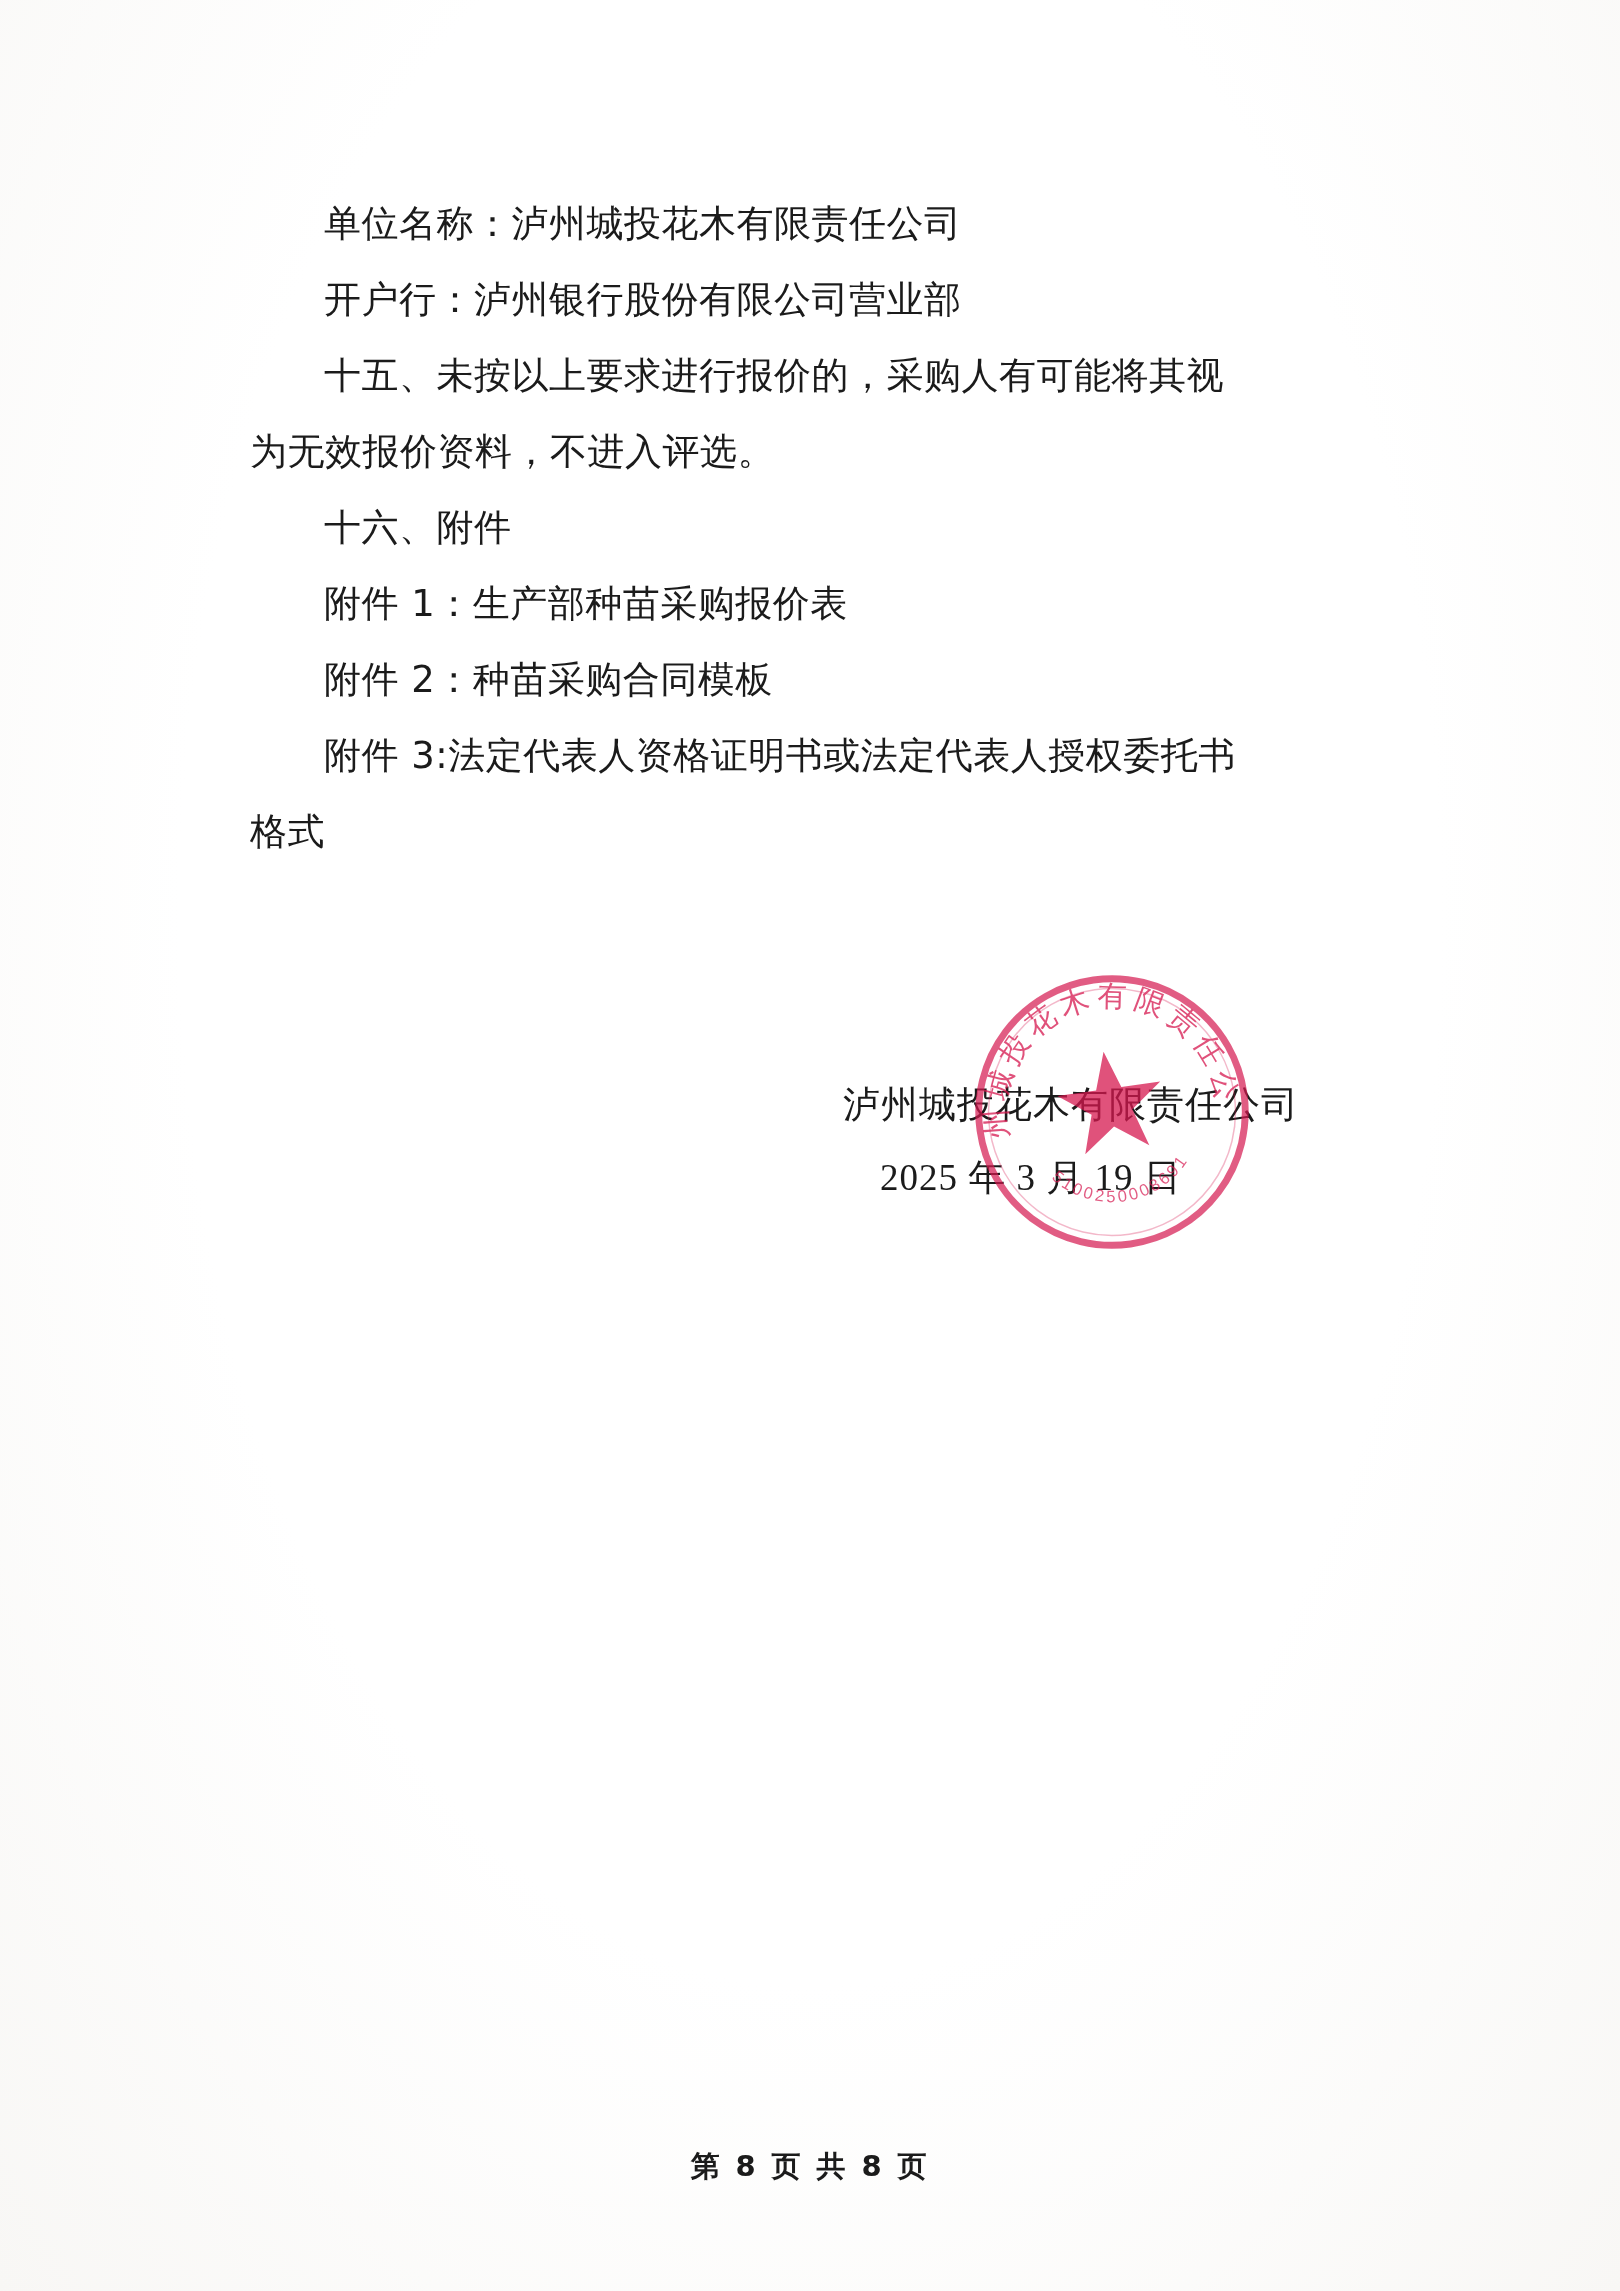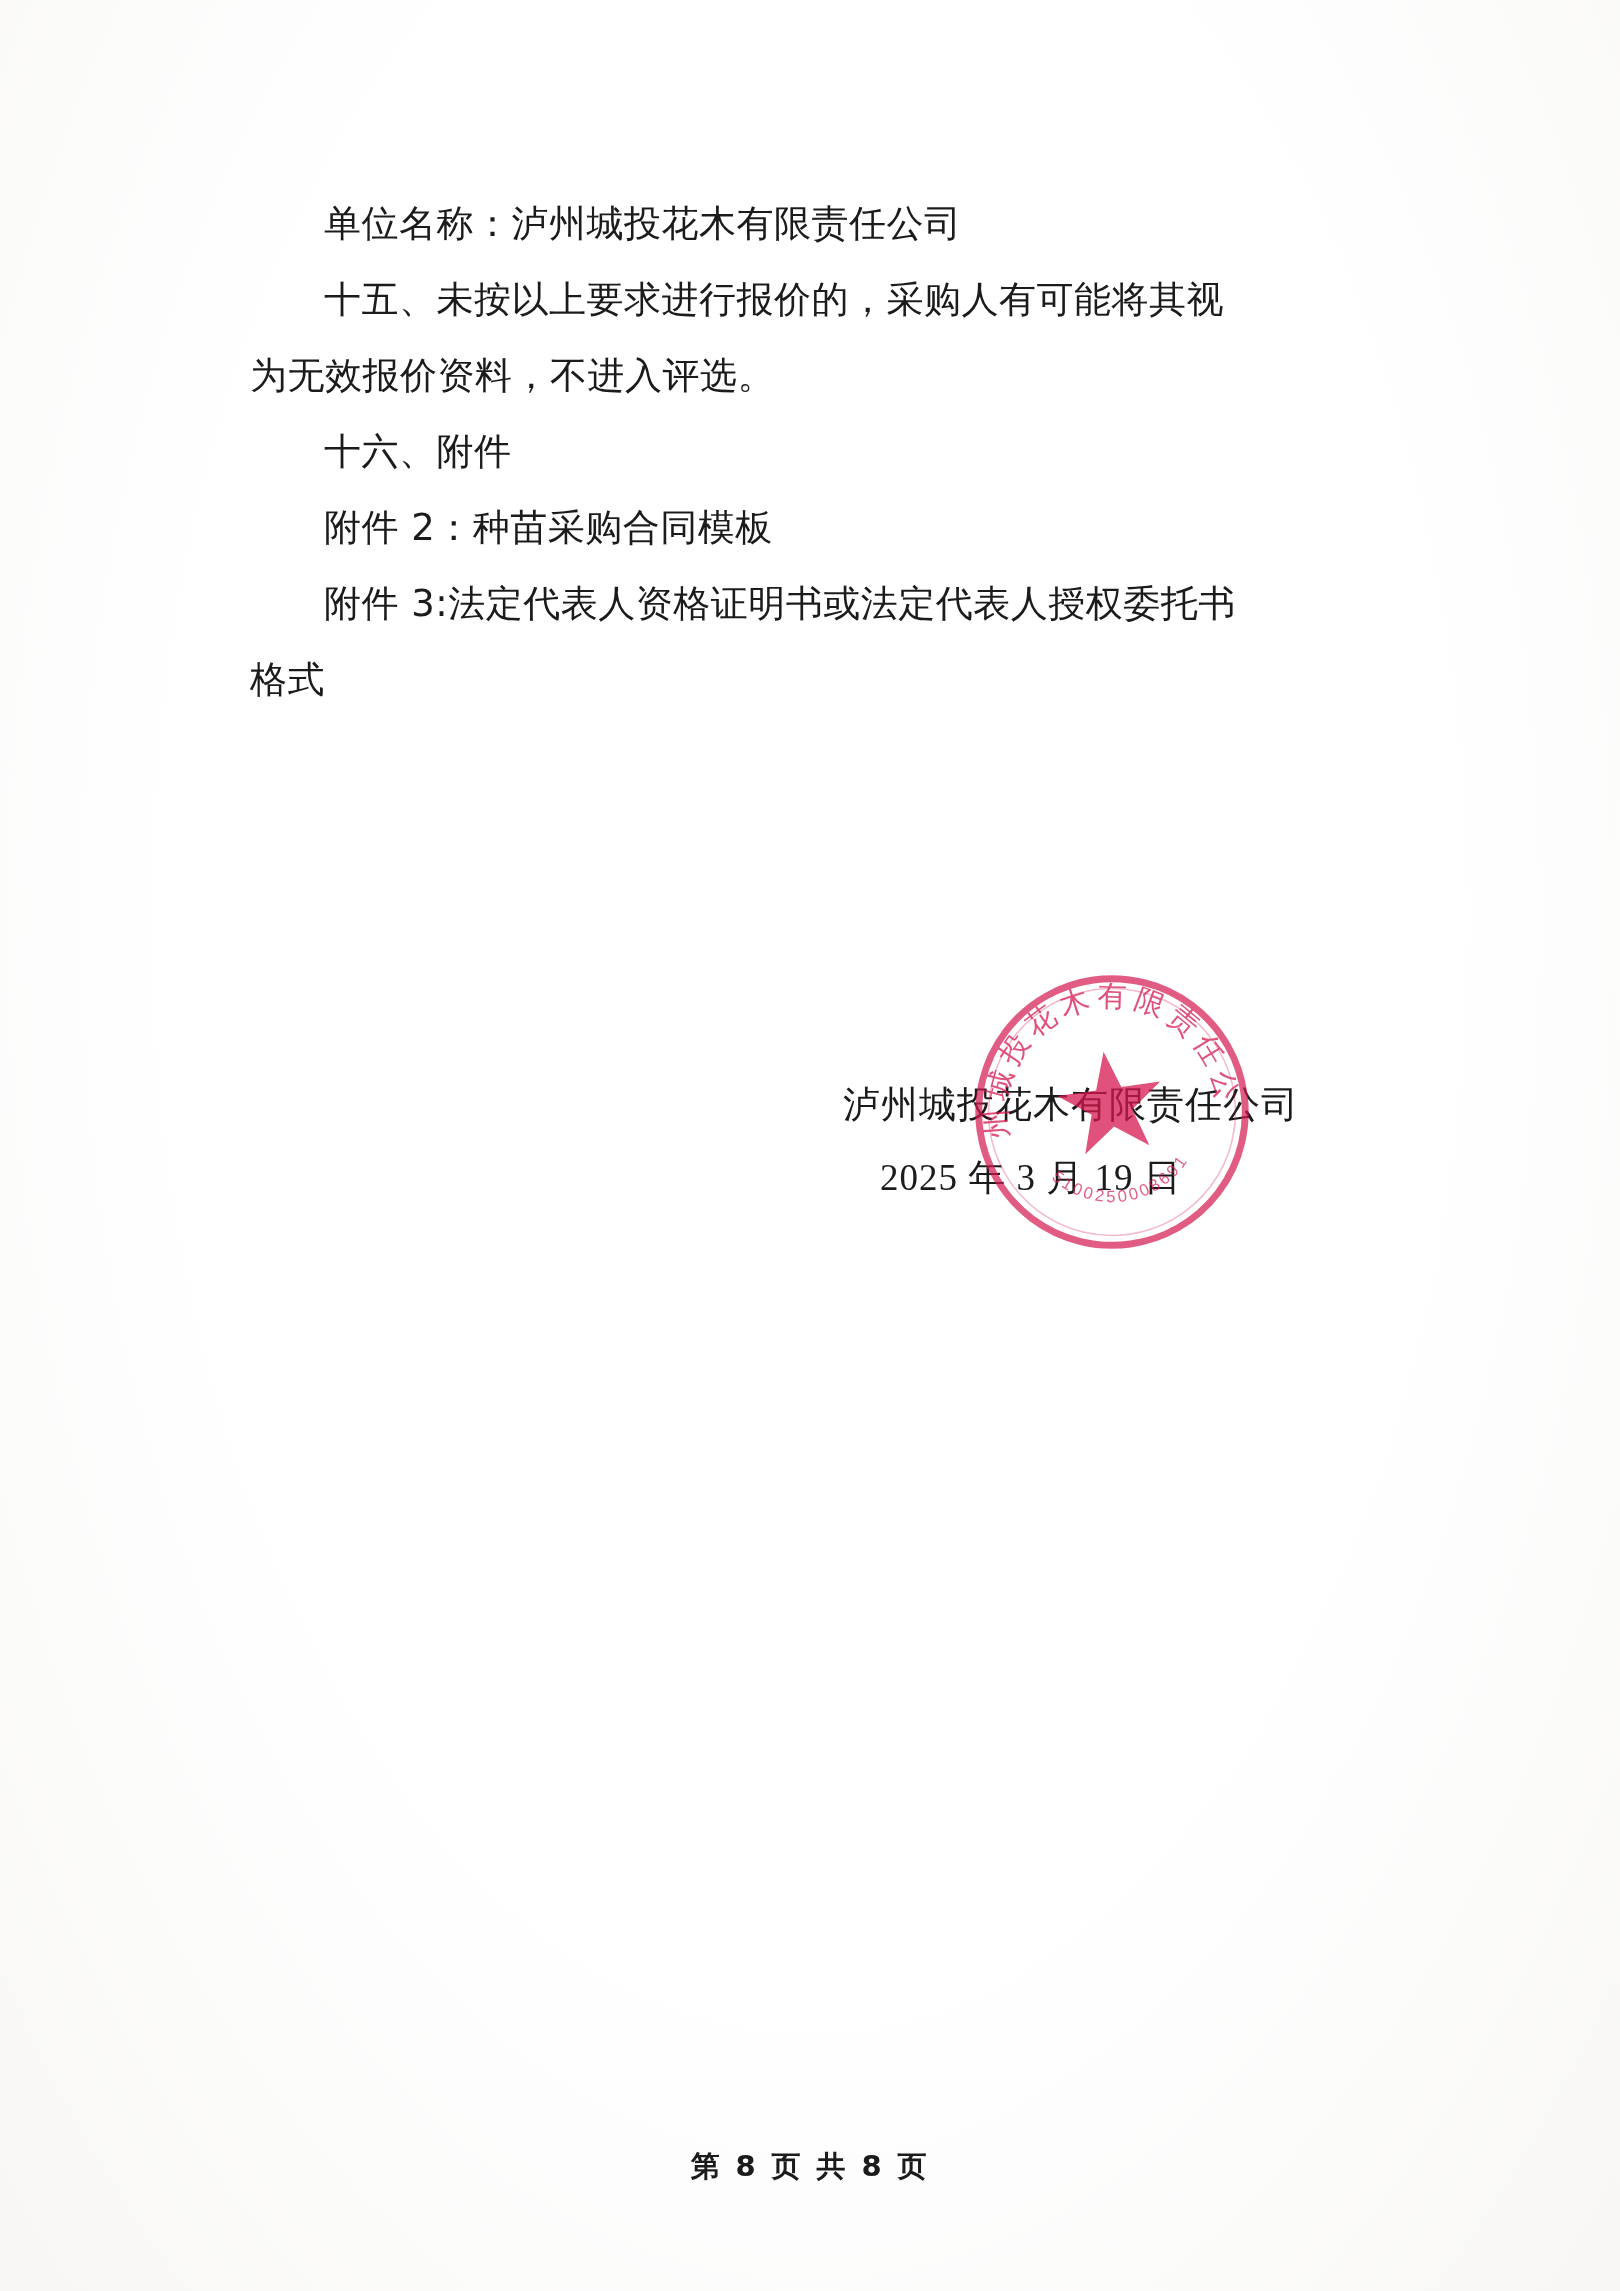--- a/index.html
+++ b/index.html
@@ -96,26 +96,28 @@
 </style>
 </head>
 <body>
 
 <div class="page">
   <div class="paper-tint"></div>
 
   <div class="content">
 
     <div class="line indent">单位名称：泸州城投花木有限责任公司</div>
+    <div class="line indent">开户行：泸州银行股份有限公司营业部</div>
 
     <div class="wrap-noindent" style="padding-left:74px;">十五、未按以上要求进行报价的，采购人有可能将其视</div>
     <div class="wrap-noindent">为无效报价资料，不进入评选。</div>
 
     <div class="line indent bold-head">十六、附件</div>
 
+    <div class="line indent">附件 1：生产部种苗采购报价表</div>
     <div class="line indent">附件 2：种苗采购合同模板</div>
     <div class="line indent">附件 3:法定代表人资格证明书或法定代表人授权委托书</div>
     <div class="line">格式</div>
 
   </div>
 
   <div class="sig-block">
     <div class="sig-line">泸州城投花木有限责任公司</div>
     <div class="sig-line sig-date">2025 年 3 月 19 日</div>
   </div>

